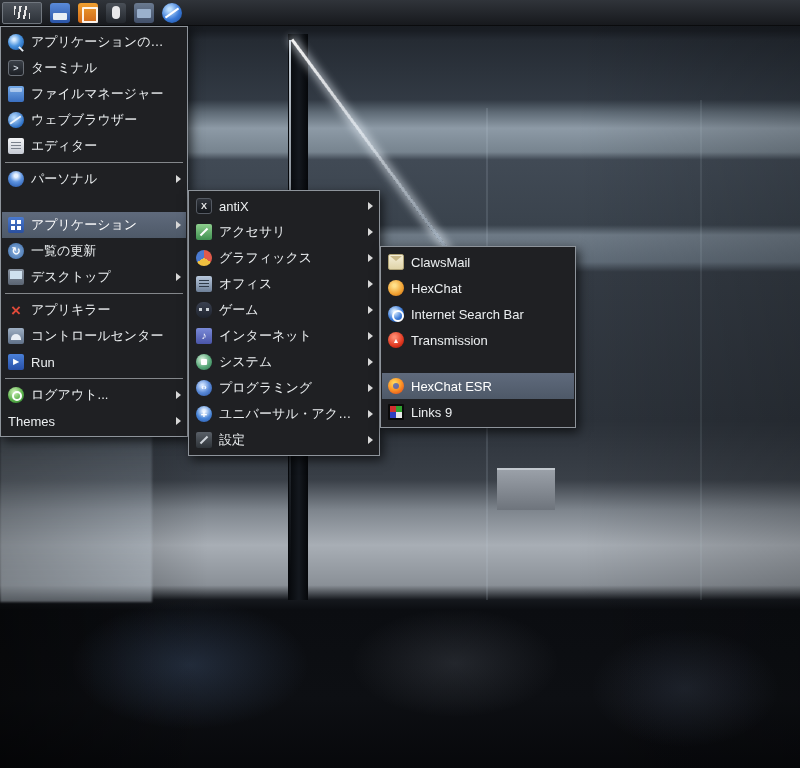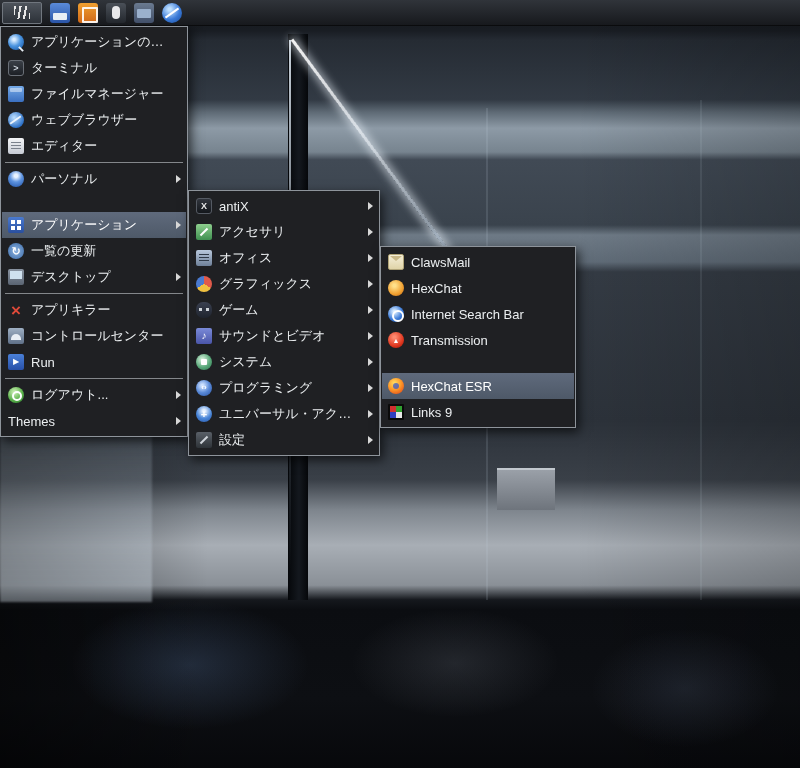--- a/index.html
+++ b/index.html
@@ -236,37 +236,37 @@
       <span class="ic ic-antix"></span>
       <span class="lbl">antiX</span>
       <span class="arrow"></span>
     </div>
     <div class="item">
       <span class="ic ic-accessories"></span>
       <span class="lbl">アクセサリ</span>
       <span class="arrow"></span>
     </div>
     <div class="item">
+      <span class="ic ic-graphics"></span>
+      <span class="lbl">グラフィックス</span>
+      <span class="arrow"></span>
+    </div>
+    <div class="item">
       <span class="ic ic-office"></span>
       <span class="lbl">オフィス</span>
       <span class="arrow"></span>
     </div>
     <div class="item">
-      <span class="ic ic-graphics"></span>
-      <span class="lbl">グラフィックス</span>
-      <span class="arrow"></span>
-    </div>
-    <div class="item">
       <span class="ic ic-games"></span>
       <span class="lbl">ゲーム</span>
       <span class="arrow"></span>
     </div>
     <div class="item">
       <span class="ic ic-sound"></span>
-      <span class="lbl">サウンドとビデオ</span>
+      <span class="lbl">インターネット</span>
       <span class="arrow"></span>
     </div>
     <div class="item">
       <span class="ic ic-system"></span>
       <span class="lbl">システム</span>
       <span class="arrow"></span>
     </div>
     <div class="item">
       <span class="ic ic-prog"></span>
       <span class="lbl">プログラミング</span>

